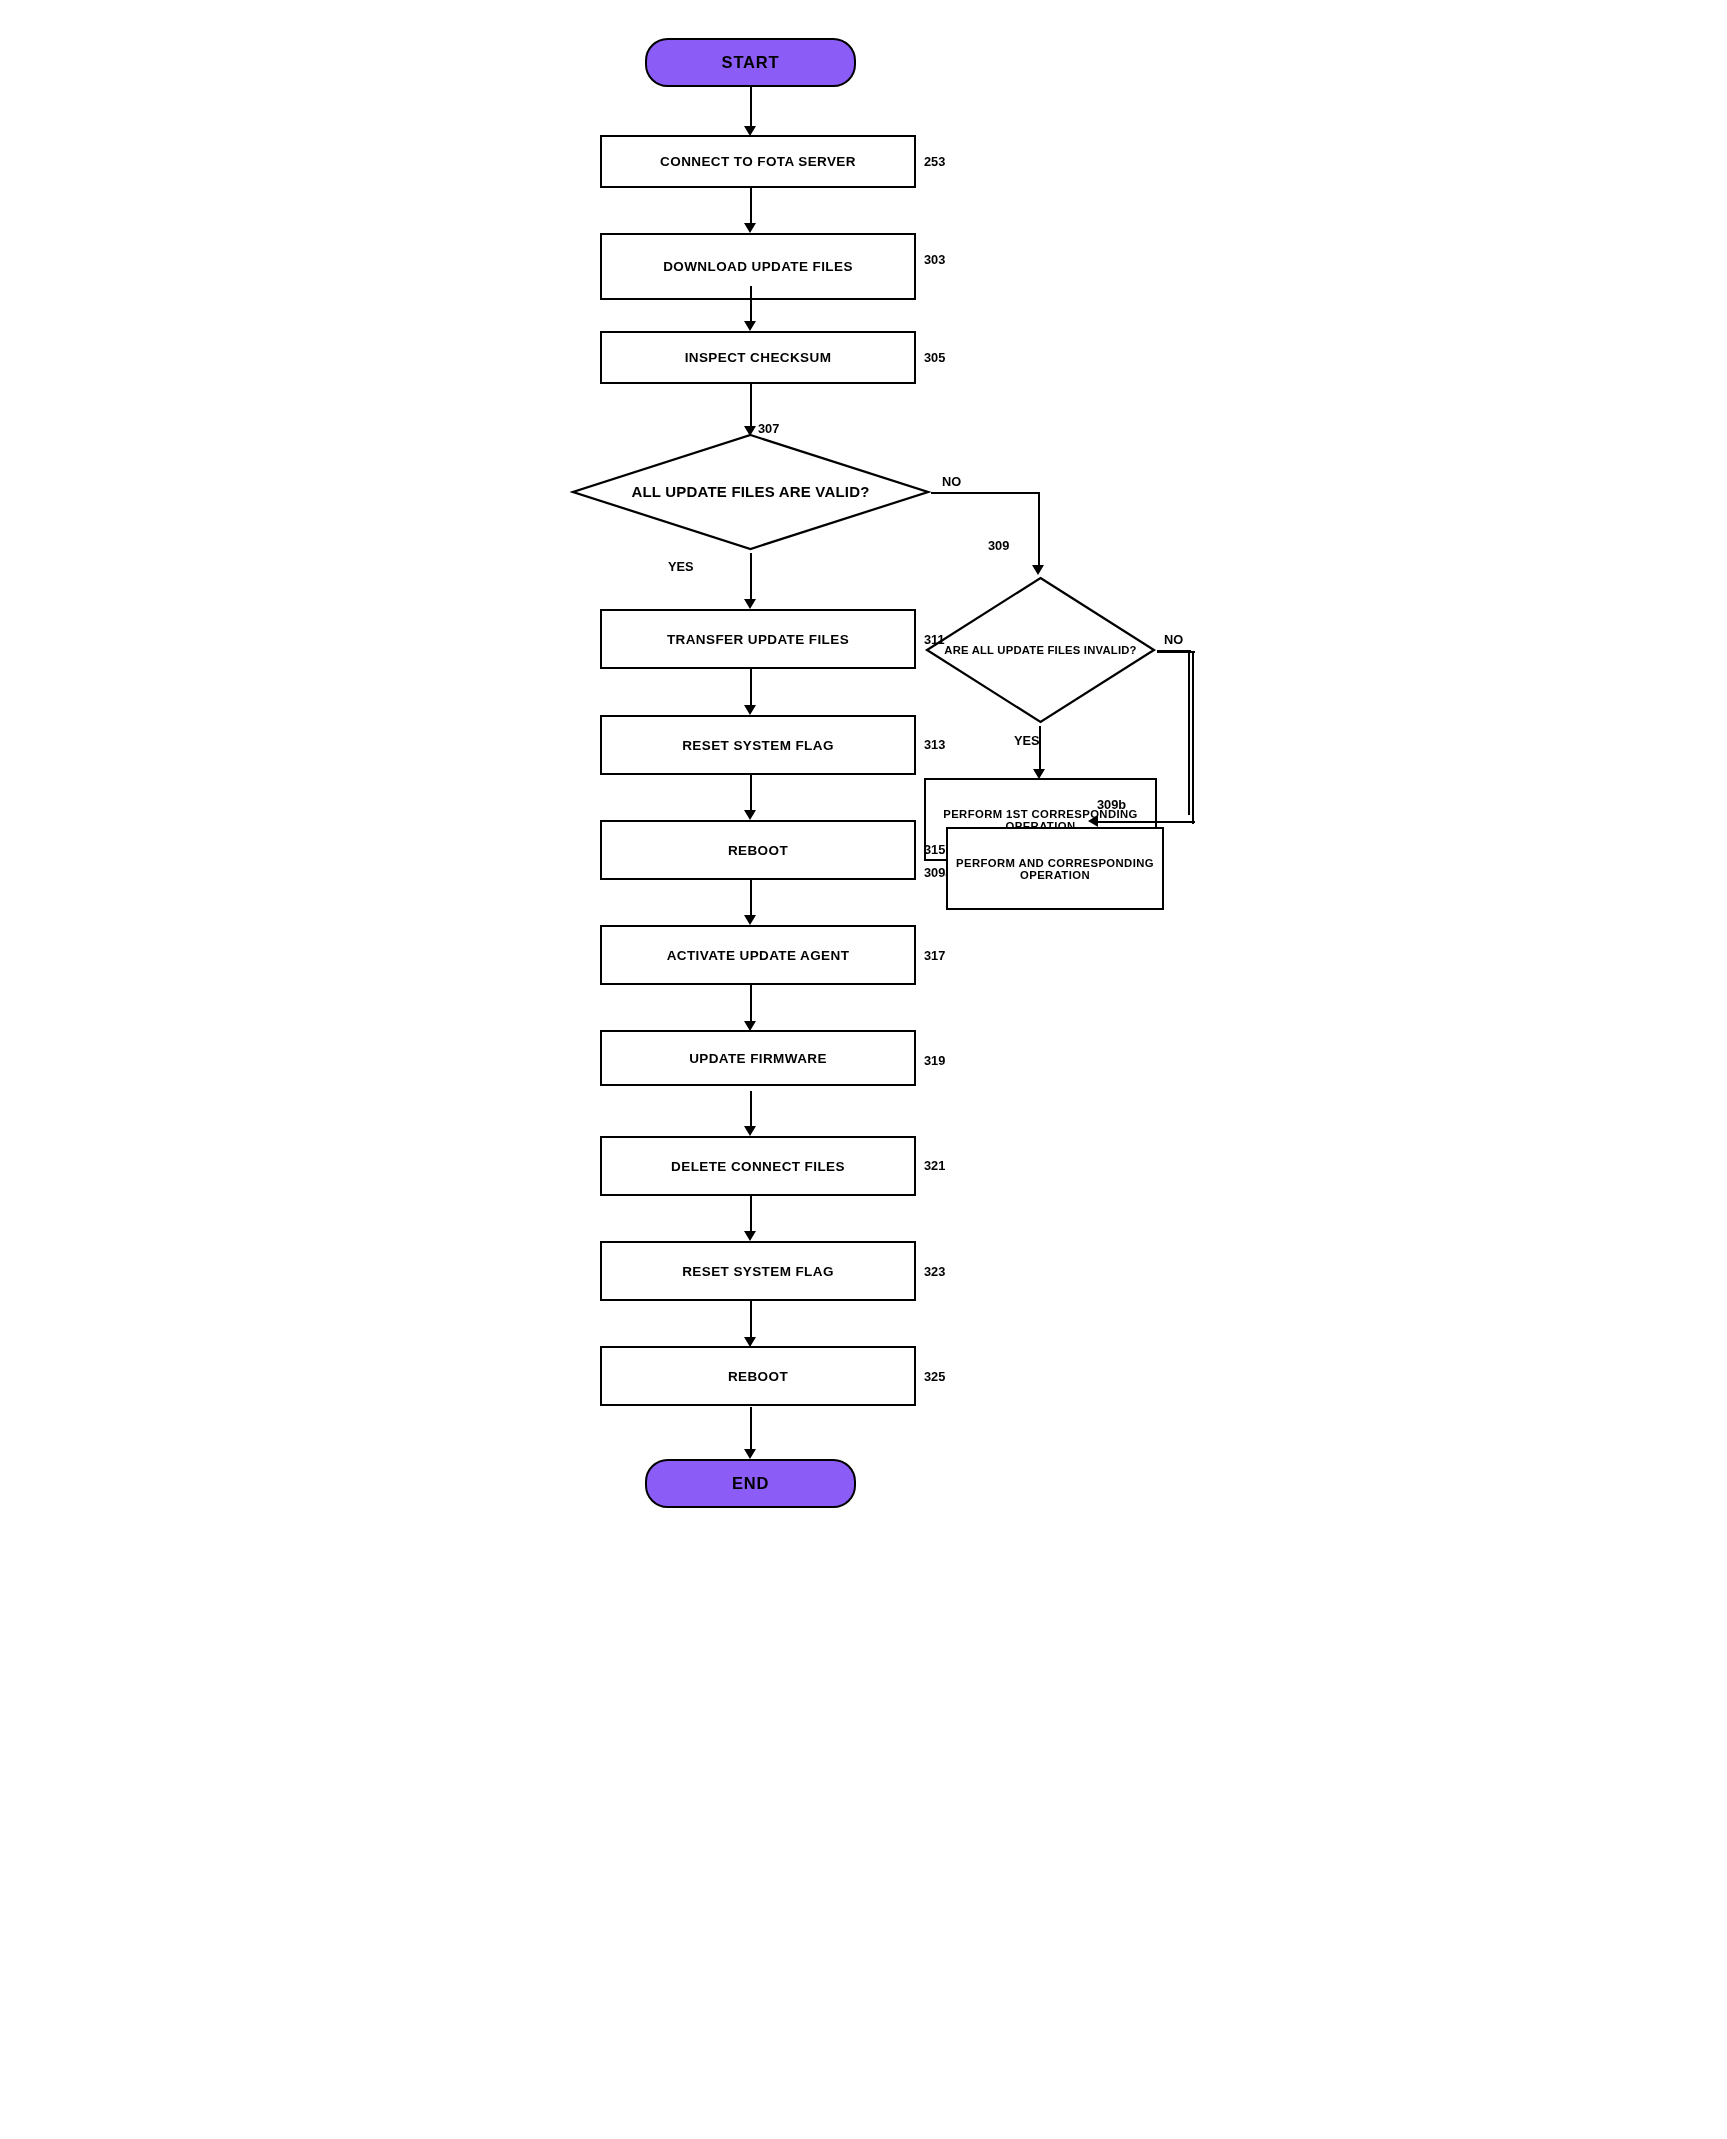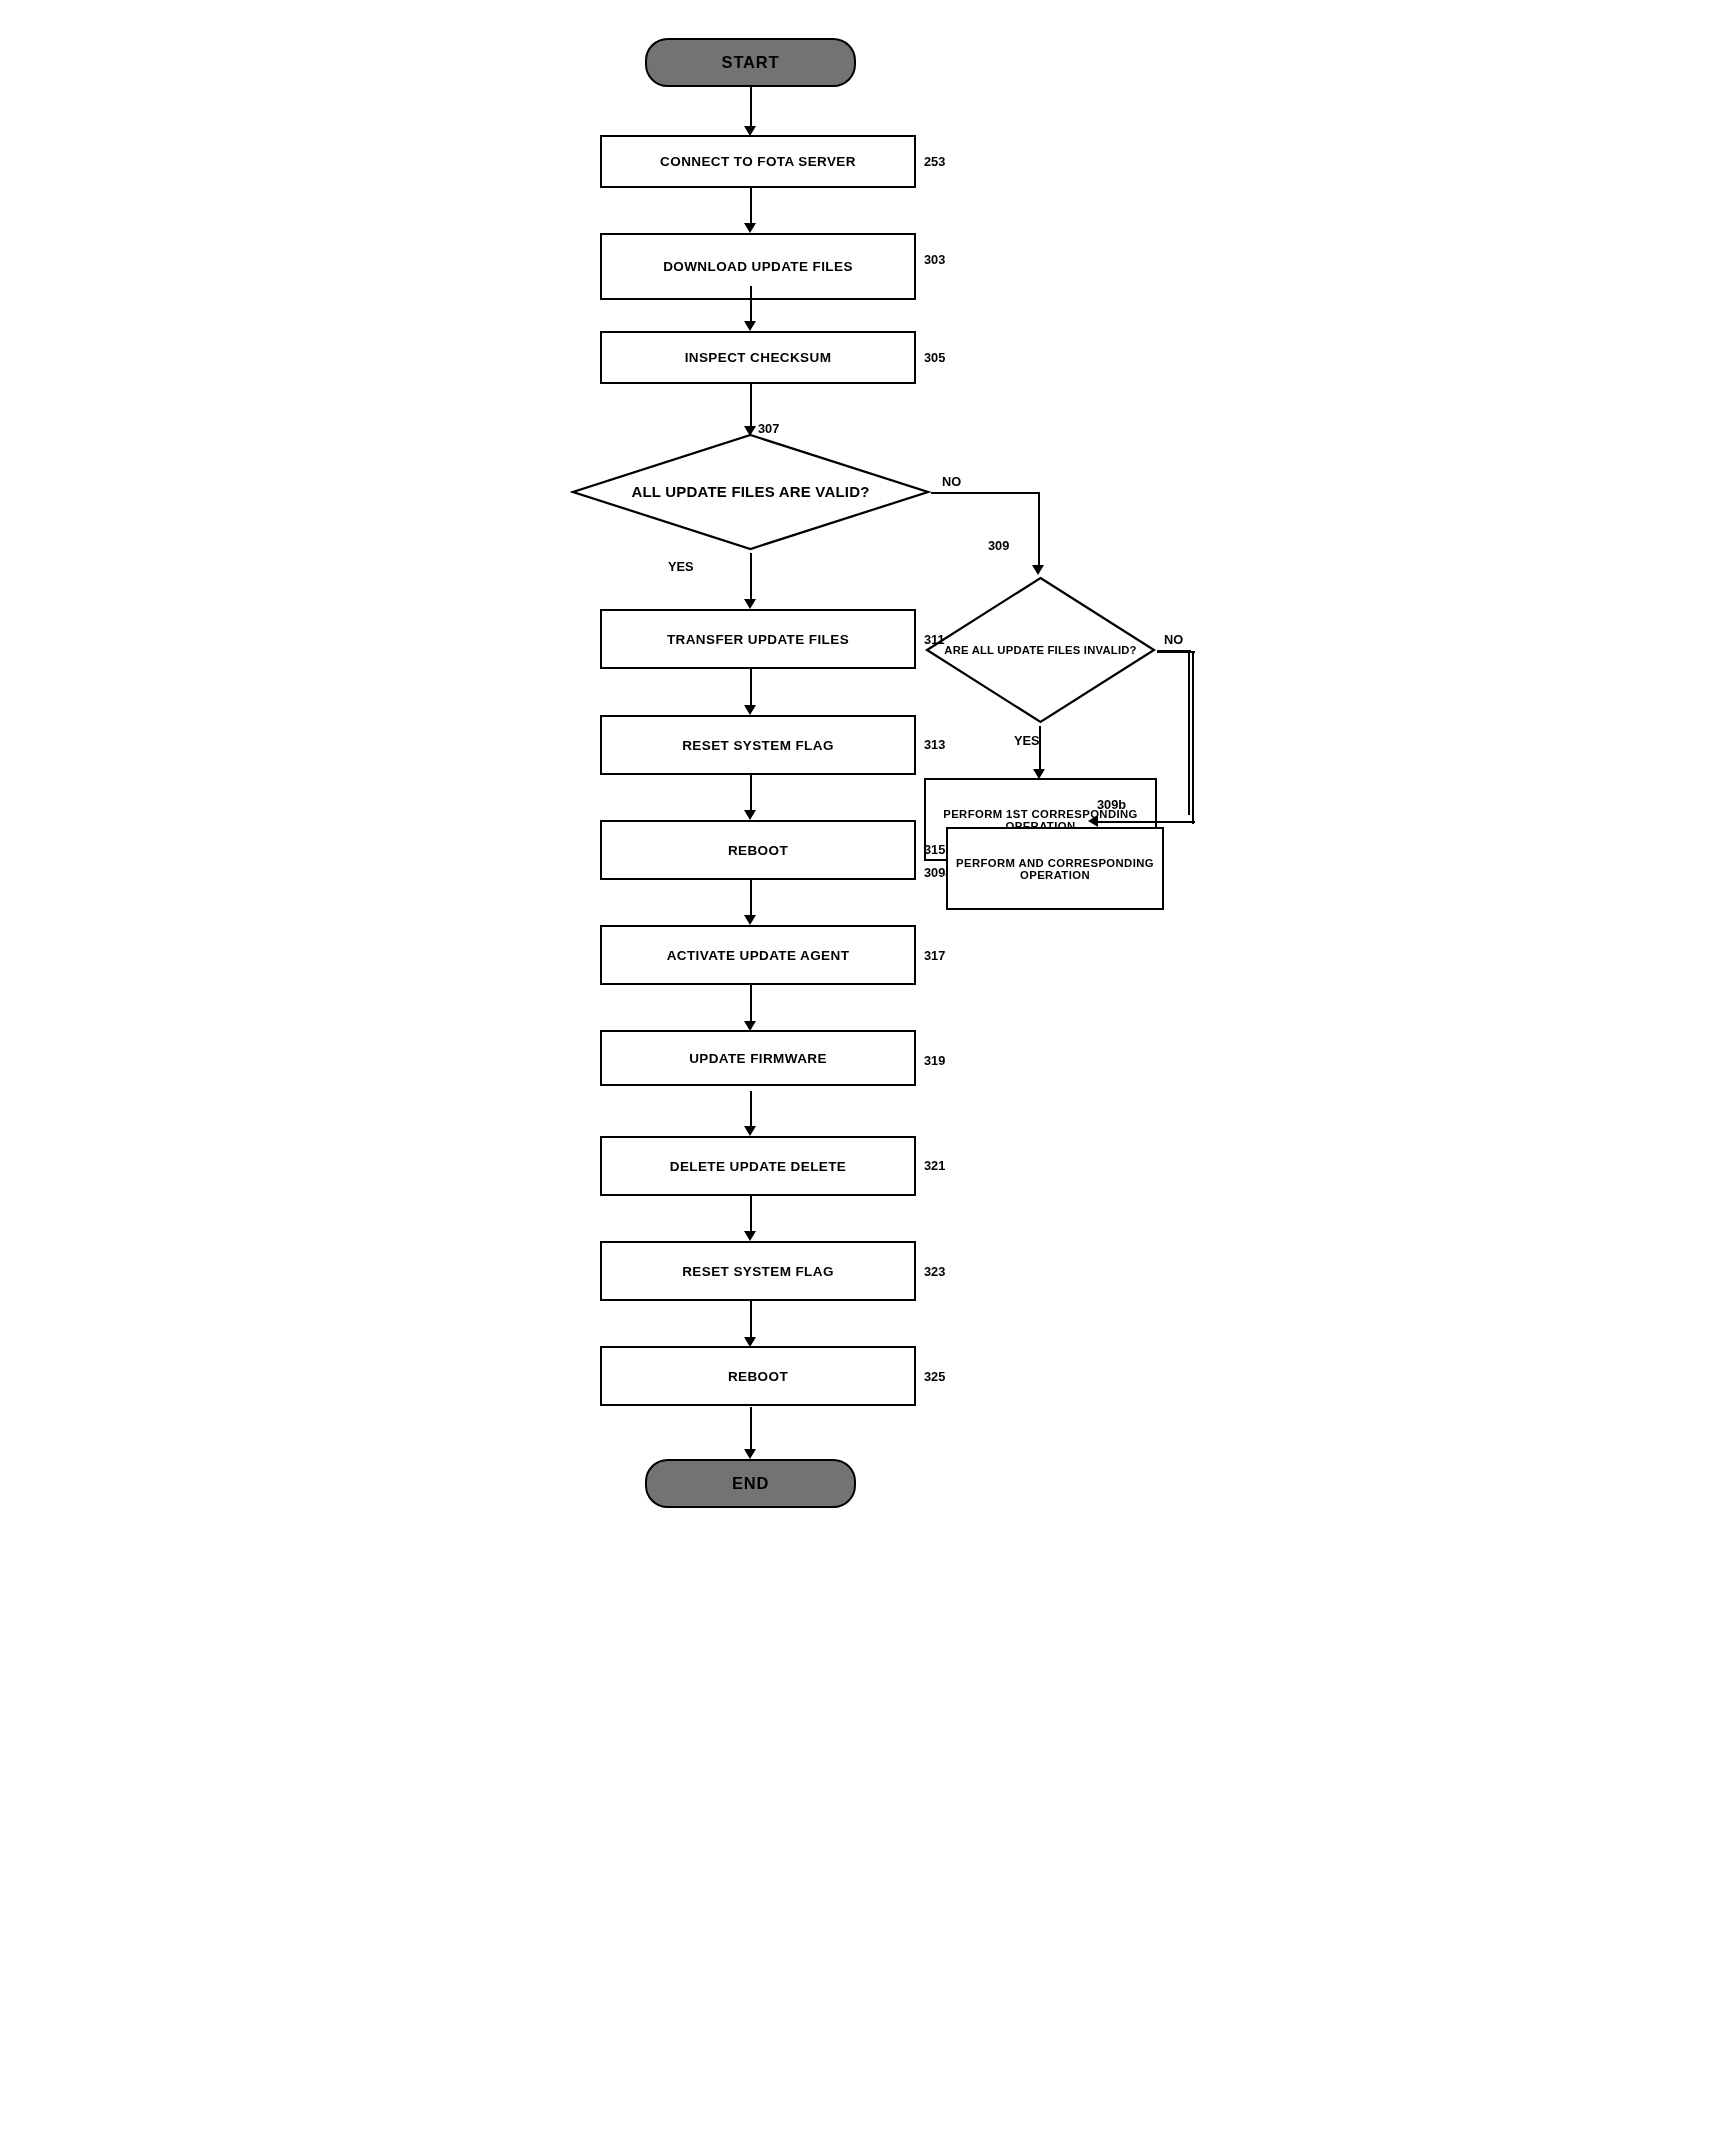--- a/index.html
+++ b/index.html
@@ -26,21 +26,21 @@
       align-items: center;
       justify-content: center;
       text-align: center;
       font-weight: bold;
       font-size: 13.5px;
       letter-spacing: 0.4px;
     }
     .rounded-box {
       position: absolute;
       border: 2.3px solid #000;
-      background: #737373;
+      background: #8b5cf6;
       border-radius: 22.6px;
       display: flex;
       align-items: center;
       justify-content: center;
       text-align: center;
       font-weight: bold;
       font-size: 15px;
       letter-spacing: 0.8px;
     }
     .diamond {
@@ -242,21 +242,21 @@
 
   <div class="box" style="left:75px; top:1015px; width:316px; height:56px;">
     <span>UPDATE FIRMWARE</span>
   </div>
   <span class="ref-label" style="left:399px; top:1038px;">319</span>
 
   <div class="arrow-line" style="left:225px; top:1076px; width:2.3px; height:38px;"></div>
   <div class="arrowhead-down" style="left:219px; top:1111px;"></div>
 
   <div class="box" style="left:75px; top:1121px; width:316px; height:60px;">
-    <span>DELETE UPDATE DELETE</span>
+    <span>DELETE CONNECT FILES</span>
   </div>
   <span class="ref-label" style="left:399px; top:1143px;">321</span>
 
   <div class="arrow-line" style="left:225px; top:1181px; width:2.3px; height:38px;"></div>
   <div class="arrowhead-down" style="left:219px; top:1216px;"></div>
 
   <div class="box" style="left:75px; top:1226px; width:316px; height:60px;">
     <span>RESET SYSTEM FLAG</span>
   </div>
   <span class="ref-label" style="left:399px; top:1249px;">323</span>

